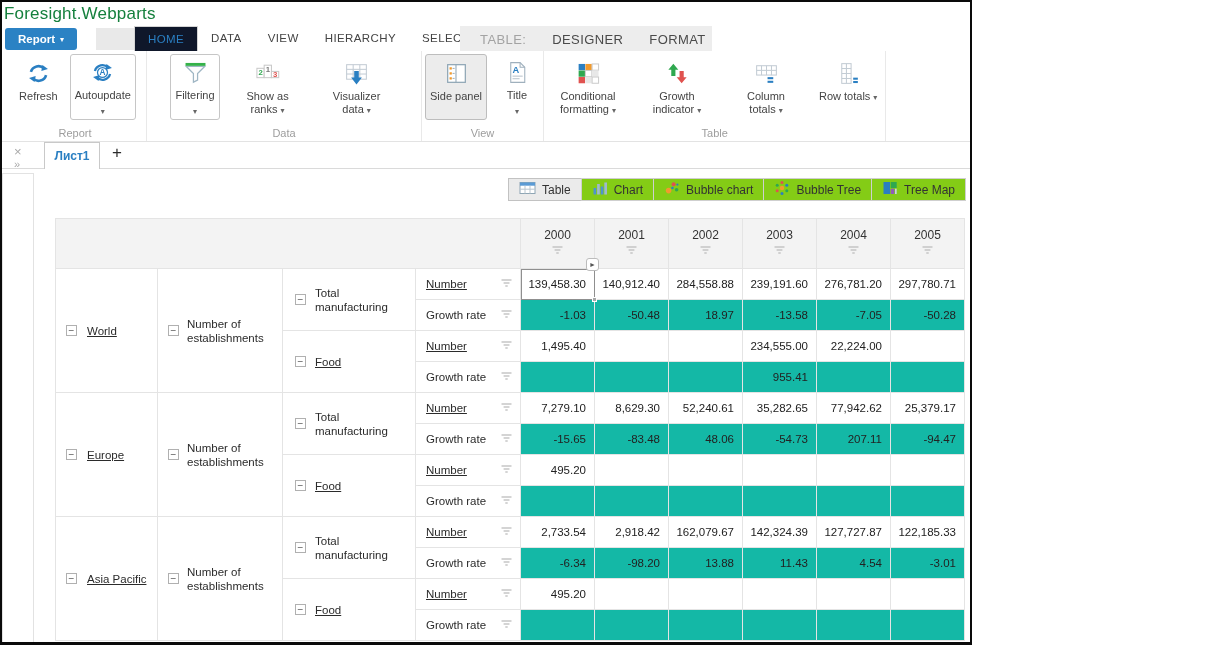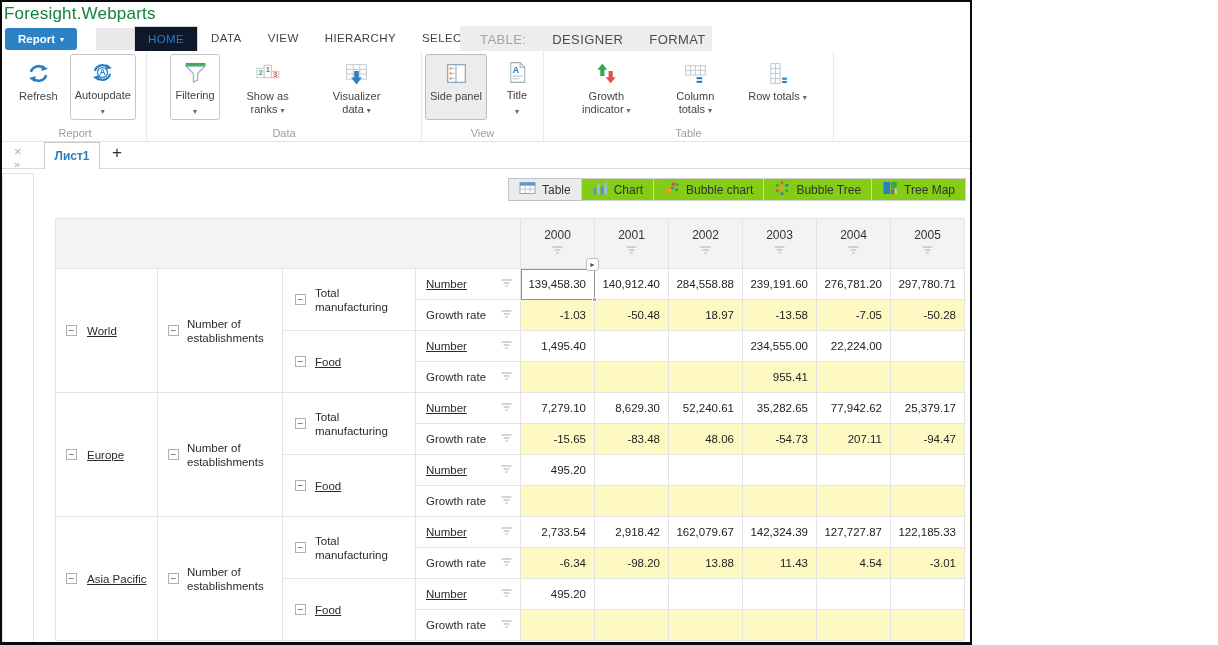--- a/index.html
+++ b/index.html
@@ -62,21 +62,21 @@
            gap:6px; padding:0 10px; font-size:12px; color:#333; cursor:pointer; white-space:nowrap; }
   .vsbtn.active { background:#ebebeb; border-color:#c2c2c2; }
 
   
   .tablewrap { position:absolute; left:53px; top:216px; }
   table.pivot { border-collapse:collapse; table-layout:fixed; width:909px; font-size:11.5px; color:#2b2b2b; }
   .pivot th, .pivot td { border:1px solid #e4e4e4; }
   .pivot thead th { background:#f3f3f3; height:50px; font-weight:normal; font-size:12px; color:#333; }
   .pivot thead th .hwrap { display:flex; flex-direction:column; align-items:center; gap:3px; }
   .pivot tbody td { height:31px; background:#fff; }
-  .pivot td.gray { background:#fef9c3; }
+  .pivot td.gray { background:#14b8a6; }
   .pivot td.num { text-align:right; padding-right:8px; font-size:11.5px; color:#222; }
   .regioncell  { vertical-align:middle; }
   .regioncell .cw { display:flex; align-items:center; gap:10px; padding-left:10px; }
   .indcell { vertical-align:middle; }
   .indcell .cw { display:flex; align-items:center; gap:8px; padding:0 4px 0 10px; line-height:14px; }
   .sectorcell { vertical-align:middle; }
   .sectorcell .cw { display:flex; align-items:center; gap:9px; padding-left:12px; line-height:14px; }
   .measurecell .cw { display:flex; align-items:center; justify-content:space-between; padding:0 7px 0 10px; }
   .exp { width:11px; height:11px; border:1px solid #b0b0b0; background:#fff; color:#555; flex:0 0 auto;
          font-size:10px; line-height:9px; text-align:center; cursor:pointer; }
@@ -214,20 +214,36 @@
             </div>
             <div class="rlabel">Title</div>
             <div class="below-car">▾</div>
           </div>
           <div class="glabel">View</div>
         </div>
         <div class="rgroup" style="min-width: 290px;">
           <div class="rbtn">
             <div class="ricon">
               <svg width="27" height="27" viewBox="0 0 26 26">
+                <rect x="3.5" y="3.8" width="6.2" height="6" fill="#2a7fc2"></rect>
+                <rect x="3.5" y="10.1" width="6.2" height="6" fill="#2fa84f"></rect>
+                <rect x="3.5" y="16.4" width="6.2" height="6" fill="#e0524f"></rect>
+                <rect x="10" y="3.8" width="6.2" height="6" fill="#f09a2e"></rect>
+                <rect x="16.5" y="3.8" width="6.2" height="6" fill="#fff" stroke="#ccc"></rect>
+                <rect x="10" y="10.1" width="6.2" height="6" fill="#fff" stroke="#ccc"></rect>
+                <rect x="16.5" y="10.1" width="6.2" height="6" fill="#e8e8e8"></rect>
+                <rect x="10" y="16.4" width="6.2" height="6" fill="#e8e8e8"></rect>
+                <rect x="16.5" y="16.4" width="6.2" height="6" fill="#fff" stroke="#ccc"></rect>
+              </svg>
+            </div>
+            <div class="rlabel">Conditional formatting<span class="inline-car">▾</span></div>
+          </div>
+          <div class="rbtn">
+            <div class="ricon">
+              <svg width="27" height="27" viewBox="0 0 26 26">
                 <polygon points="9,3.5 13.8,9.5 11,9.5 11,15.5 7,15.5 7,9.5 4.2,9.5" fill="#2fa84f"></polygon>
                 <polygon points="17,22.5 21.8,16.5 19,16.5 19,10.5 15,10.5 15,16.5 12.2,16.5" fill="#e0524f"></polygon>
               </svg>
             </div>
             <div class="rlabel">Growth indicator<span class="inline-car">▾</span></div>
           </div>
           <div class="rbtn">
             <div class="ricon">
               <svg width="27" height="27" viewBox="0 0 26 26">
                 <g fill="#fff" stroke="#c3ccd4">

